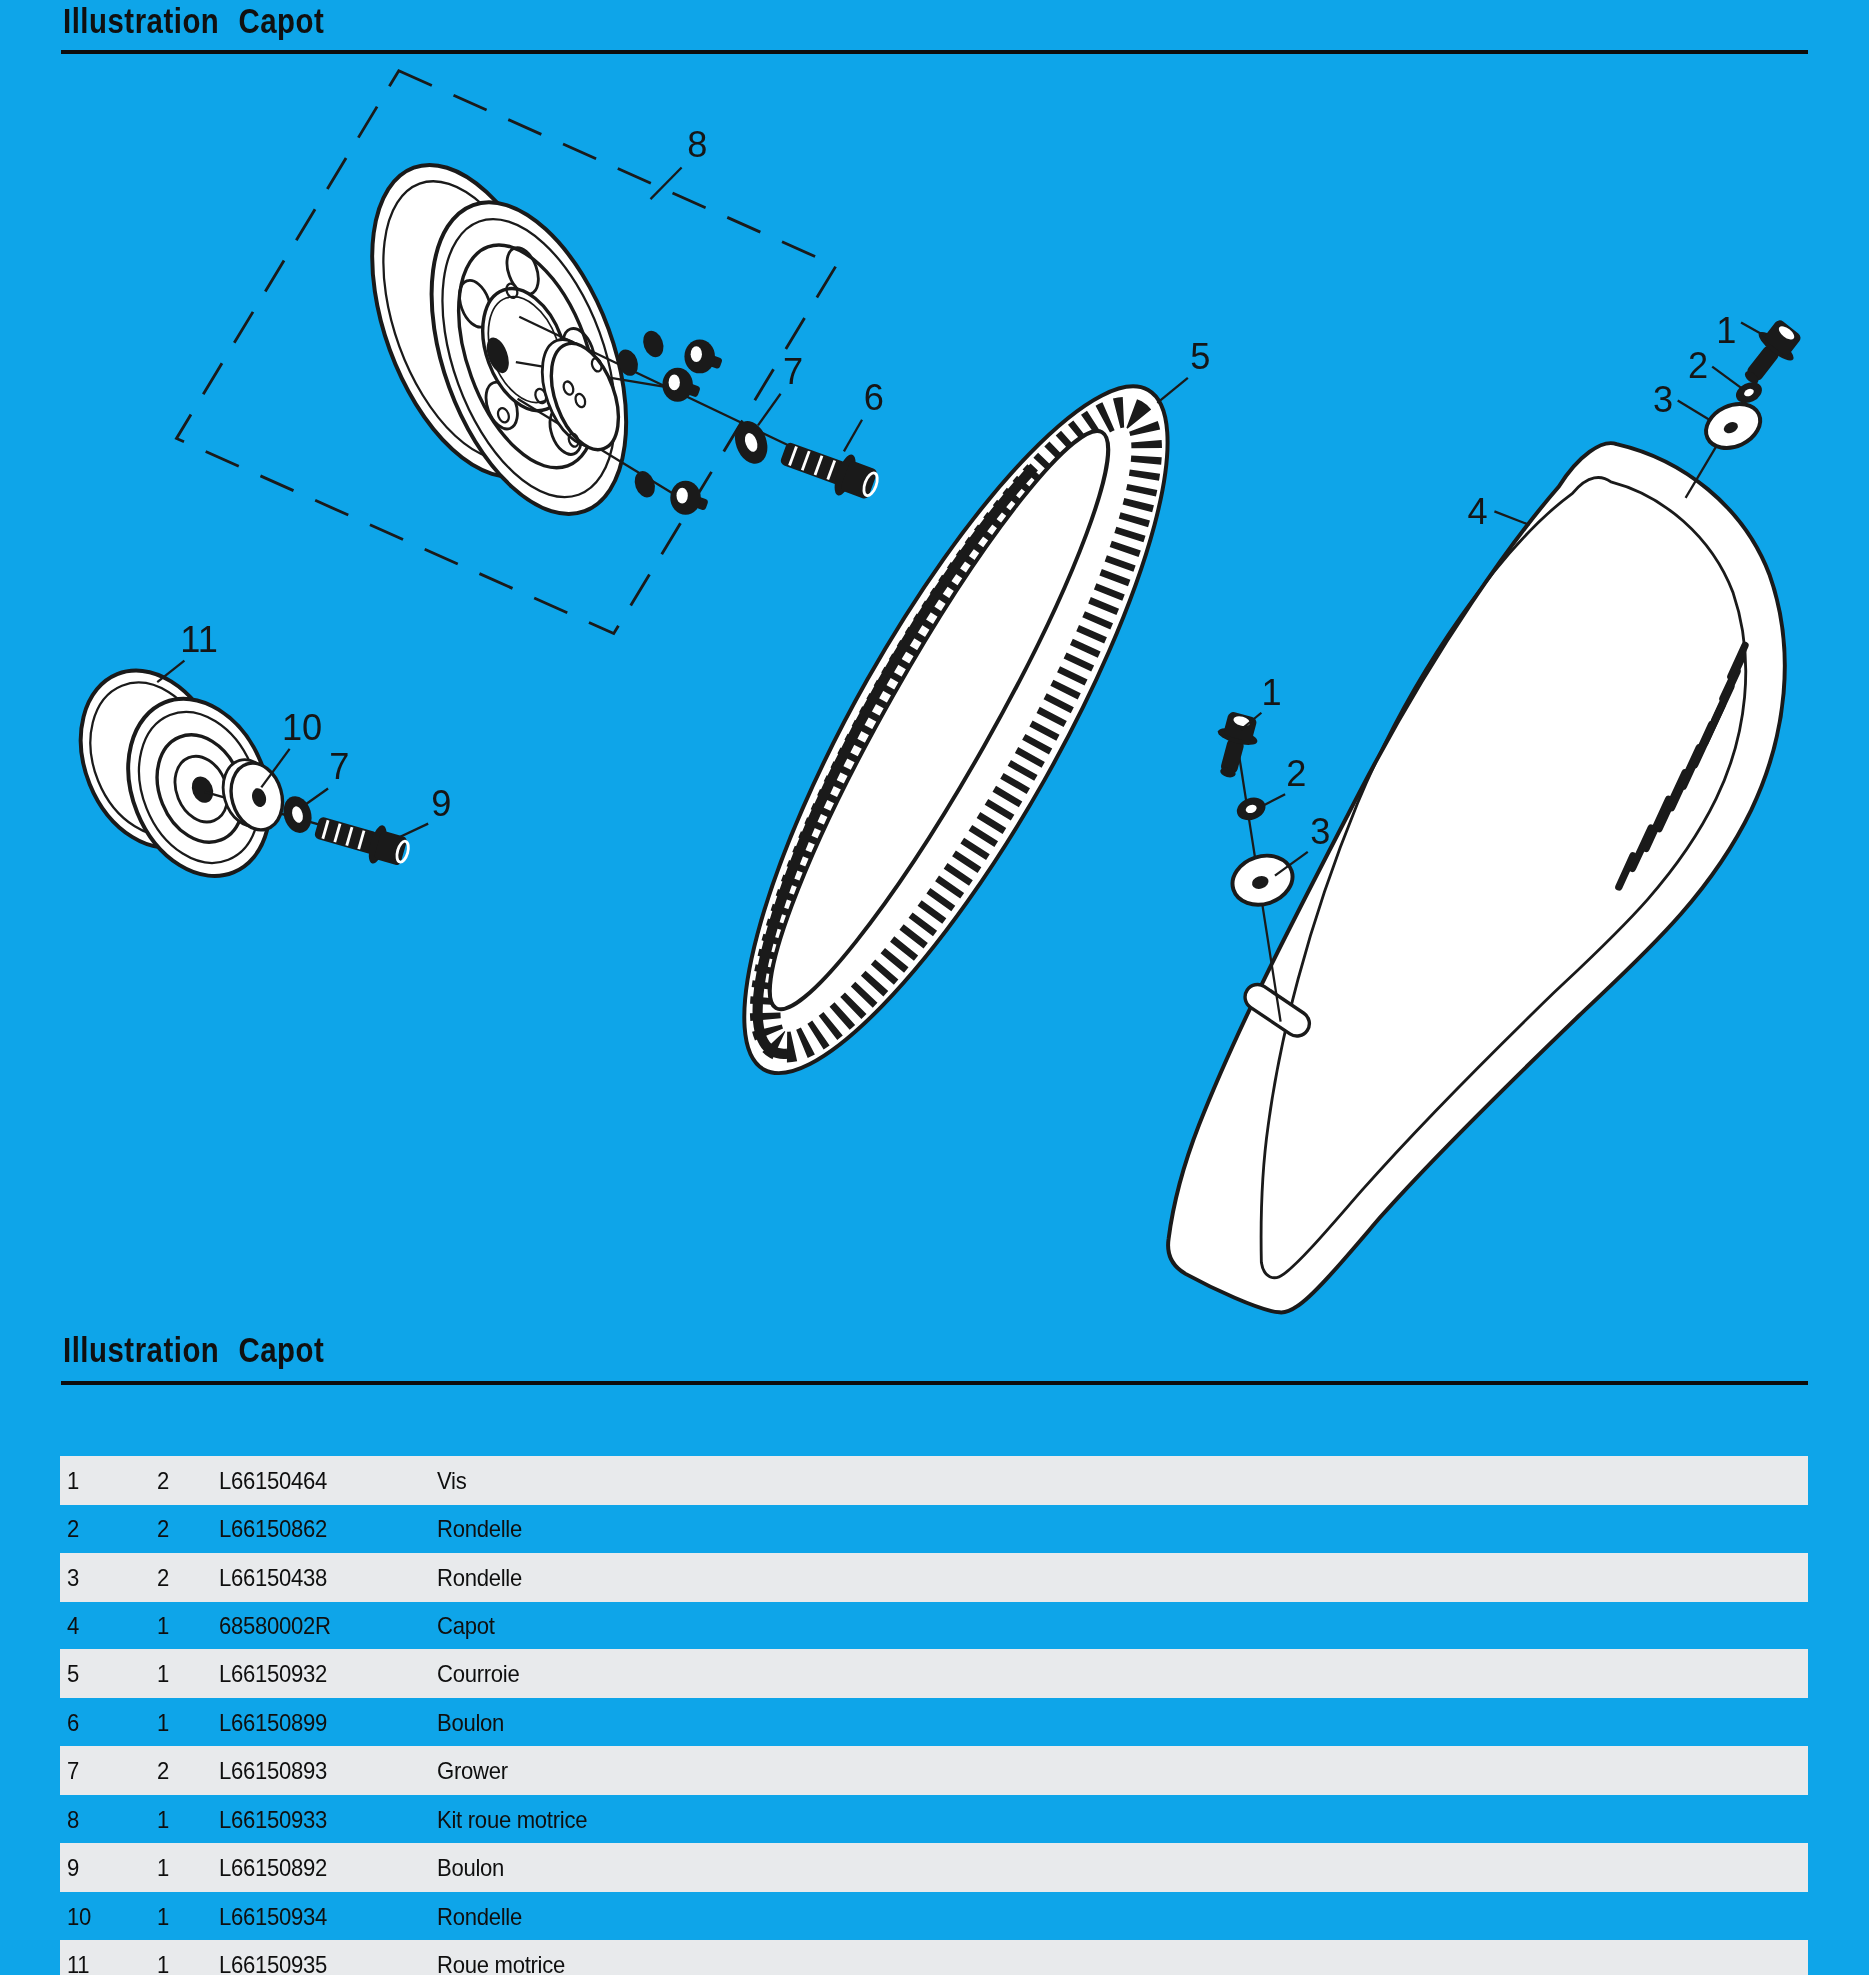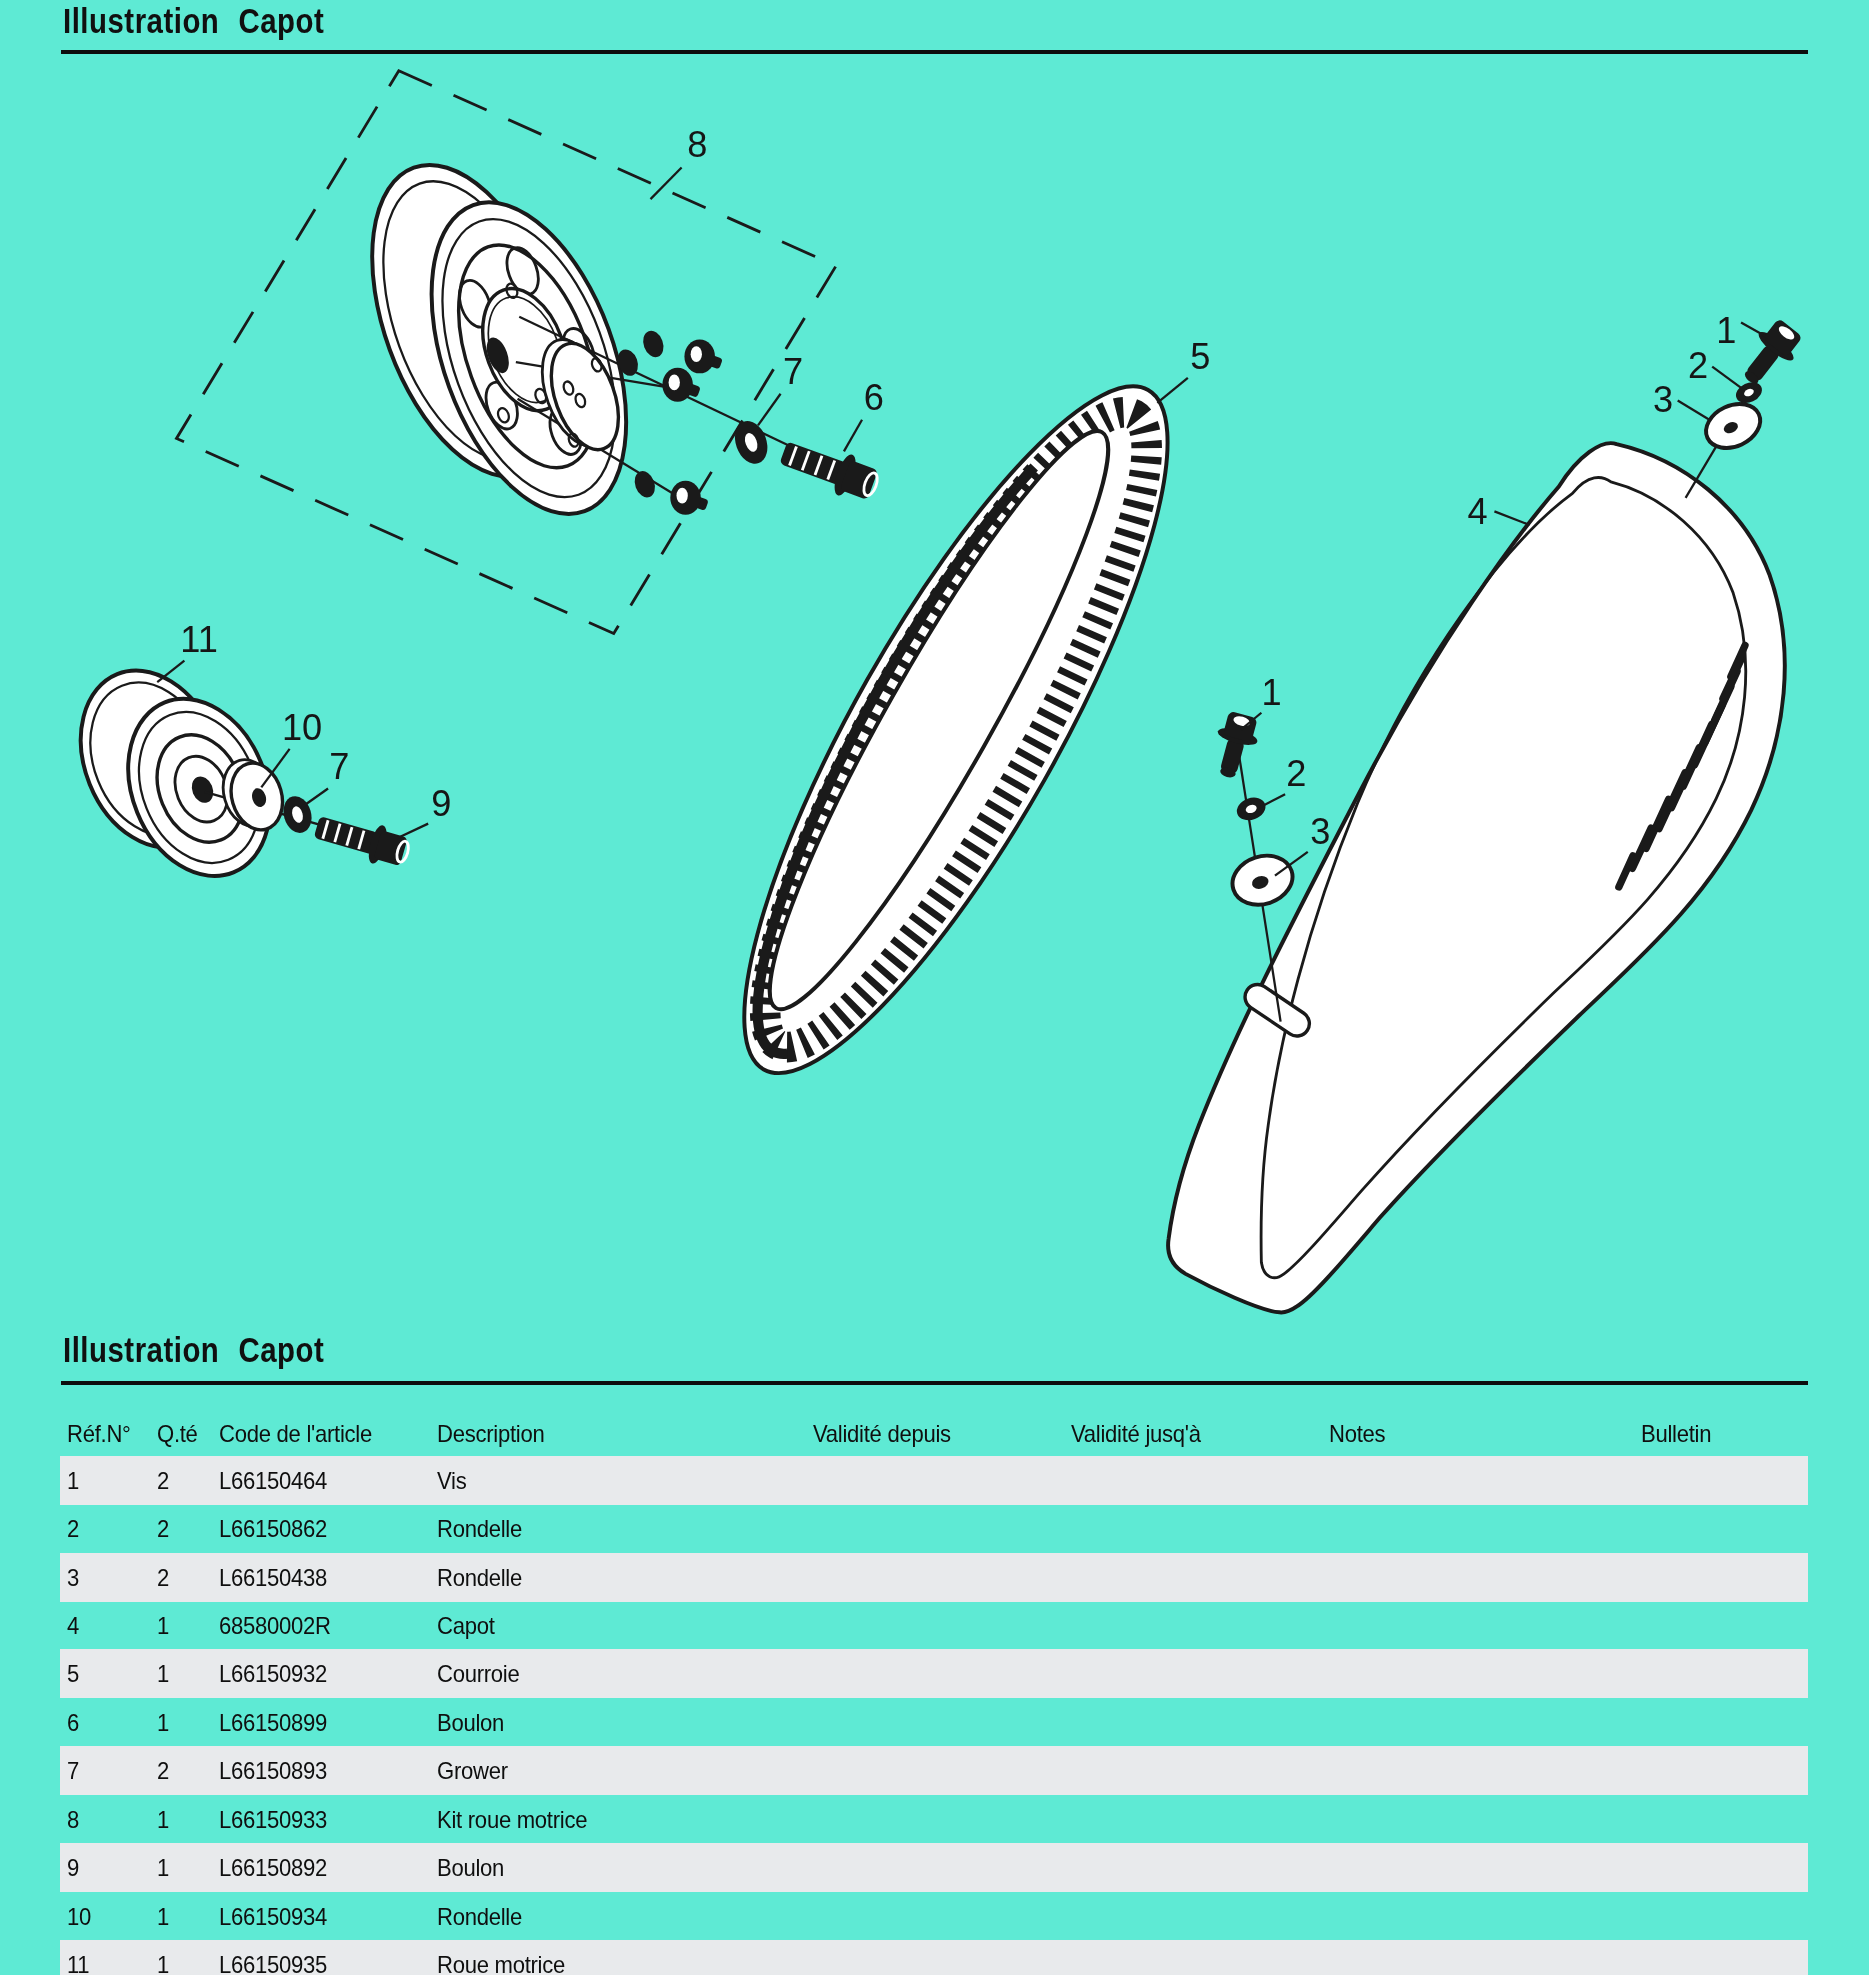--- a/index.html
+++ b/index.html
@@ -1,16 +1,16 @@
 <!DOCTYPE html>
 <html style="font-size:9px"><head>
 <meta charset="utf-8">
 <style>
   html,body{margin:0;padding:0;background:#fff;}
-  .page{position:relative;width:1870px;height:1975px;background:#5eead4;overflow:hidden;
+  .page{position:relative;width:1870px;height:1975px;background:#0ea5e9;overflow:hidden;
         font-family:"Liberation Sans",sans-serif;color:#111;}
   .h-title{position:absolute;left:63px;margin:0;font-size:35px;font-weight:700;color:#101010;
            letter-spacing:0.6px;word-spacing:12.4px;transform:scaleX(0.84);transform-origin:left top;
            white-space:nowrap;}
   #title-top{top:1.1px;}
   #title-bottom{top:1330px;}
   .rule{position:absolute;left:61px;width:1747px;height:4px;background:#0d0d0d;}
   #rule-top{top:50px;}
   #rule-bottom{top:1381px;}
   #diagram{position:absolute;top:0;left:0;}
@@ -260,30 +260,20 @@
         <line x1="580" y1="1394" x2="532" y2="1428" stroke="#1a1a1a" stroke-width="4"></line>
         <text x="600" y="1378" text-anchor="middle" class="callout">7</text>
         <line x1="757" y1="1456" x2="702" y2="1482" stroke="#1a1a1a" stroke-width="4"></line>
         <text x="780" y="1442" text-anchor="middle" class="callout">9</text>
       </g>
   </svg>
 
   <h1 id="title-bottom" class="h-title">Illustration Capot</h1>
   <div id="rule-bottom" class="rule"></div>
 
-  <div class="thead" id="thead">
-      <span style="left: 6.8px;">Réf.N°</span>
-      <span style="left: 97px;">Q.té</span>
-      <span style="left: 159px;">Code de l'article</span>
-      <span style="left: 377px;">Description</span>
-      <span style="left: 753px;">Validité depuis</span>
-      <span style="left: 1011px;">Validité jusq'à</span>
-      <span style="left: 1269px;">Notes</span>
-      <span style="left: 1581px;">Bulletin</span>
-    </div>
   <div id="tbody">
       <div class="trow alt" style="top: 1456px;">
         <span style="left: 6.8px;">1</span>
         <span style="left: 97px;">2</span>
         <span style="left: 159px;">L66150464</span>
         <span style="left: 377px;">Vis</span>
       </div>
       <div class="trow" style="top: 1504px;">
         <span style="left: 6.8px;">2</span>
         <span style="left: 97px;">2</span>

